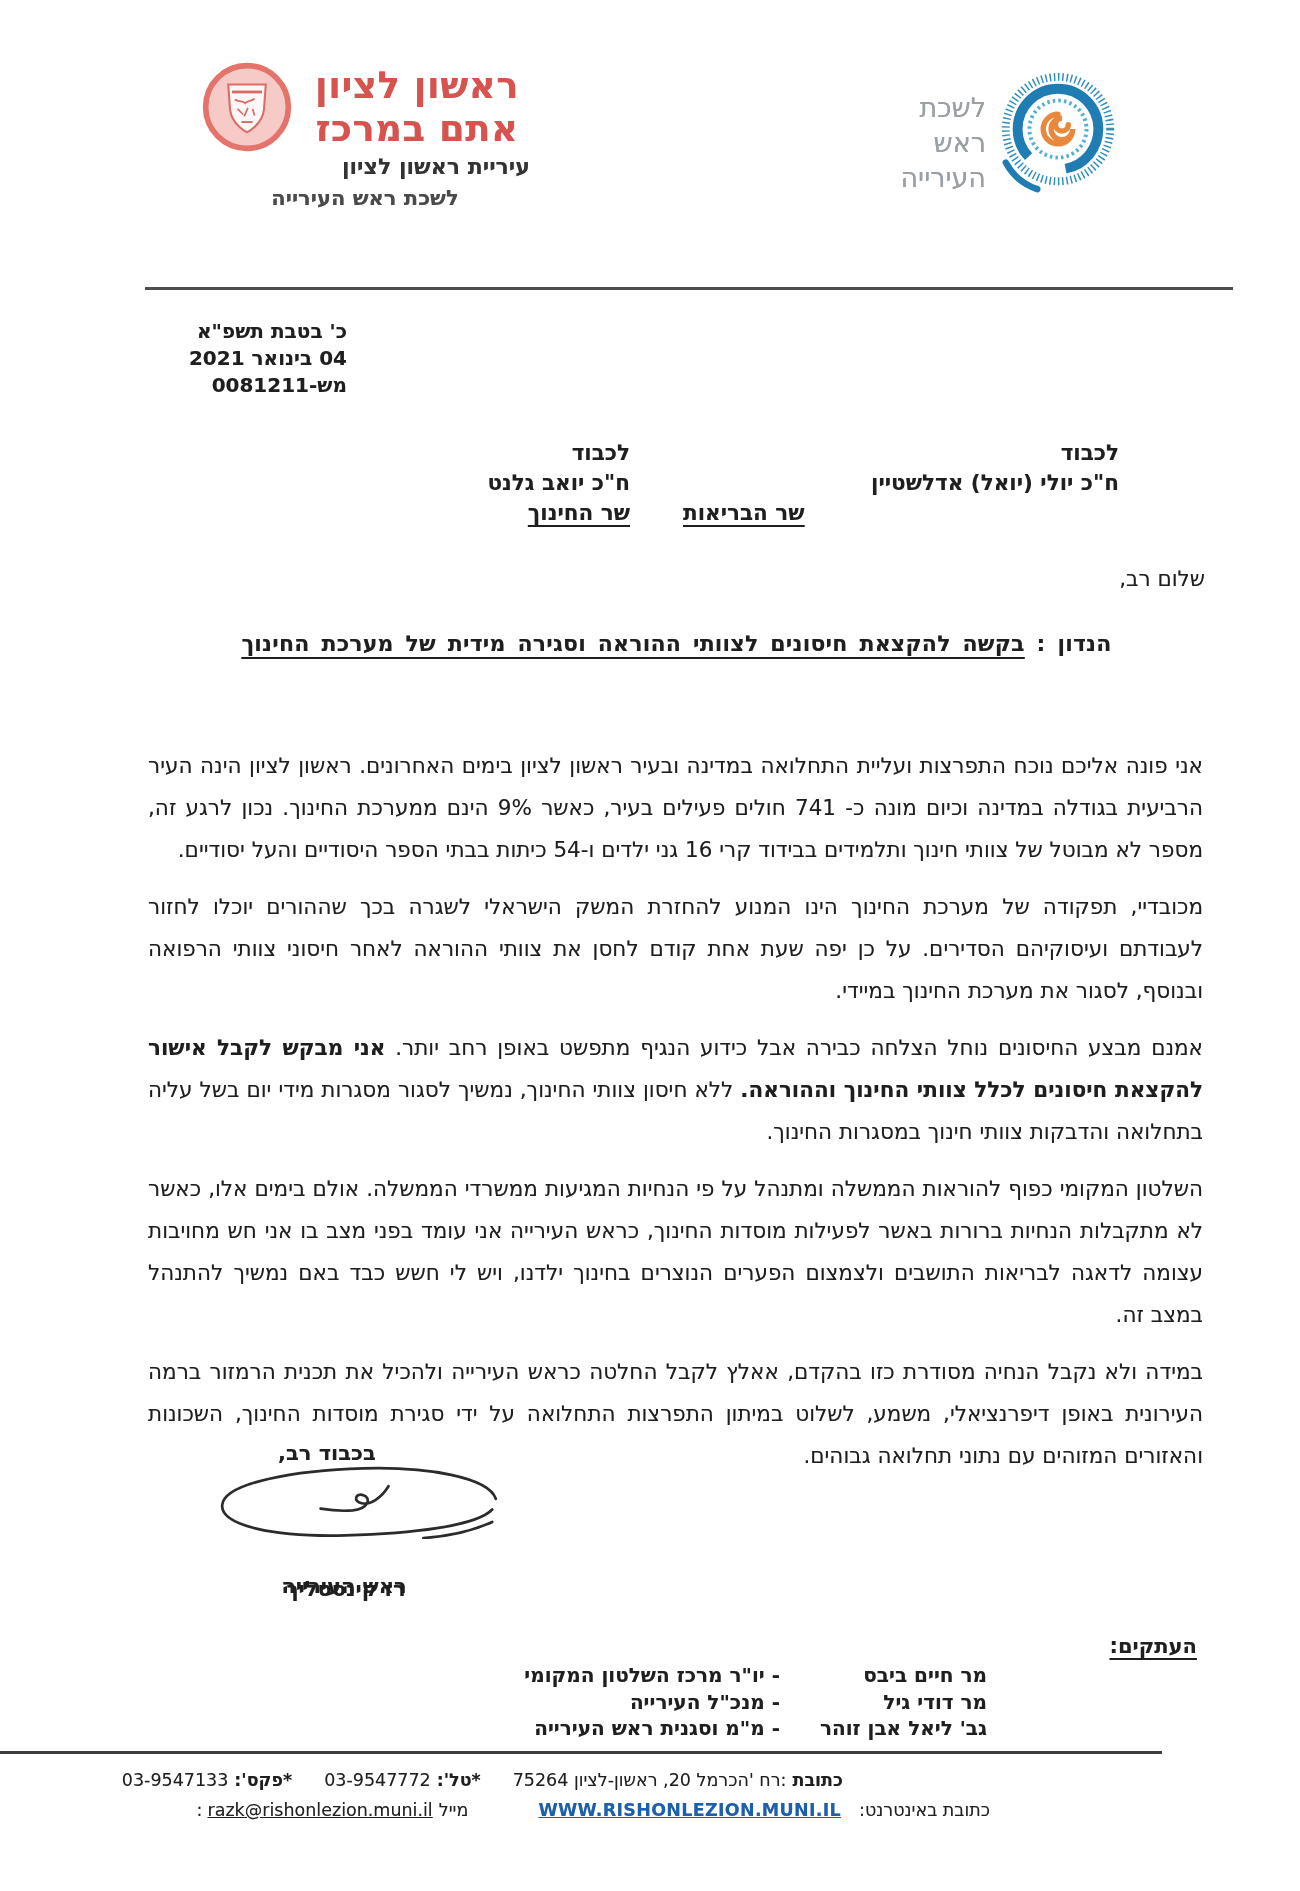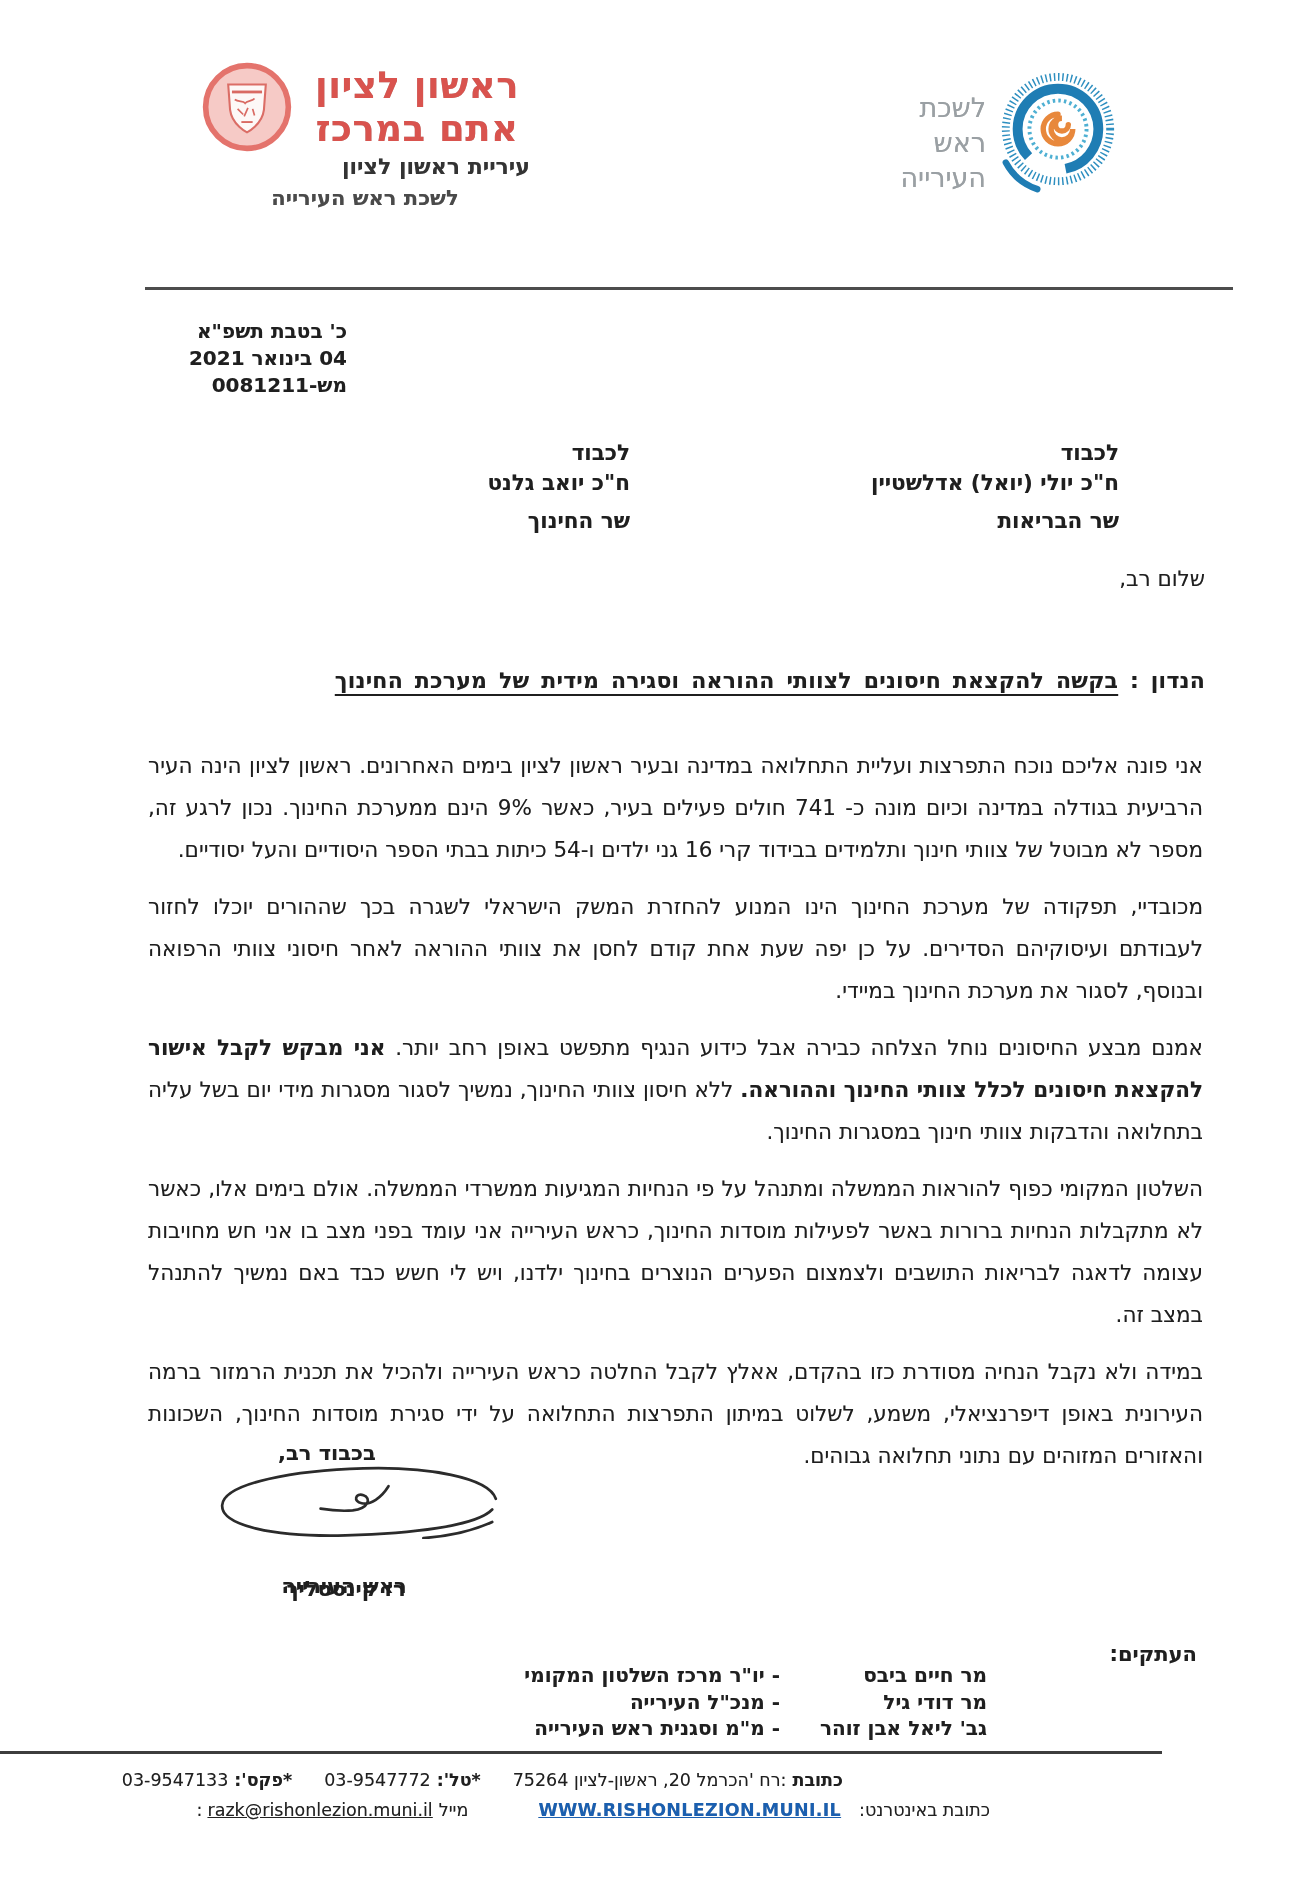--- a/index.html
+++ b/index.html
@@ -35,28 +35,28 @@
 
   .top-rule { position:absolute; left:145px; top:287px; width:1088px; height:3px; background:#4d4d4d; }
 
   
   .date-block { position:absolute; left:165px; top:318px; width:182px;
                 text-align:right; font-weight:bold; font-size:20px; line-height:27px; }
 
   
   .recipient { position:absolute; top:438px; font-weight:bold; font-size:21.5px; line-height:30px; }
   .recipient-a { left:683px; width:436px; text-align:right; }
-  .recipient-a .r-title { text-align:right; }
+  .recipient-a .r-title { text-align:left; }
   .recipient-b { right:670px; text-align:right; }
-  .u { text-underline-offset:5px; text-decoration-thickness:2px;margin-top:8px; }
+  .u { text-decoration:underline; text-underline-offset:5px; text-decoration-thickness:2px; }
 
   .greeting { position:absolute; right:95px; top:566px; font-size:21.5px; }
 
   
-  .subject { position:absolute; left:148px; right:95px; top:668px; text-align:right;
+  .subject { position:absolute; left:148px; right:95px; top:631px; text-align:center;
              font-weight:bold; font-size:22px; letter-spacing:.2px; word-spacing:4px; }
   .subj-text { text-decoration:underline; text-underline-offset:6px; text-decoration-thickness:2px; }
 
   
   .body-text-block { position:absolute; left:148px; right:97px; top:745px;
           font-size:21.5px; line-height:42px; text-align:justify; color:#1e1e1e; }
   .para { margin-bottom:15px; }
   .run.bold { font-weight:bold; }
 
   

